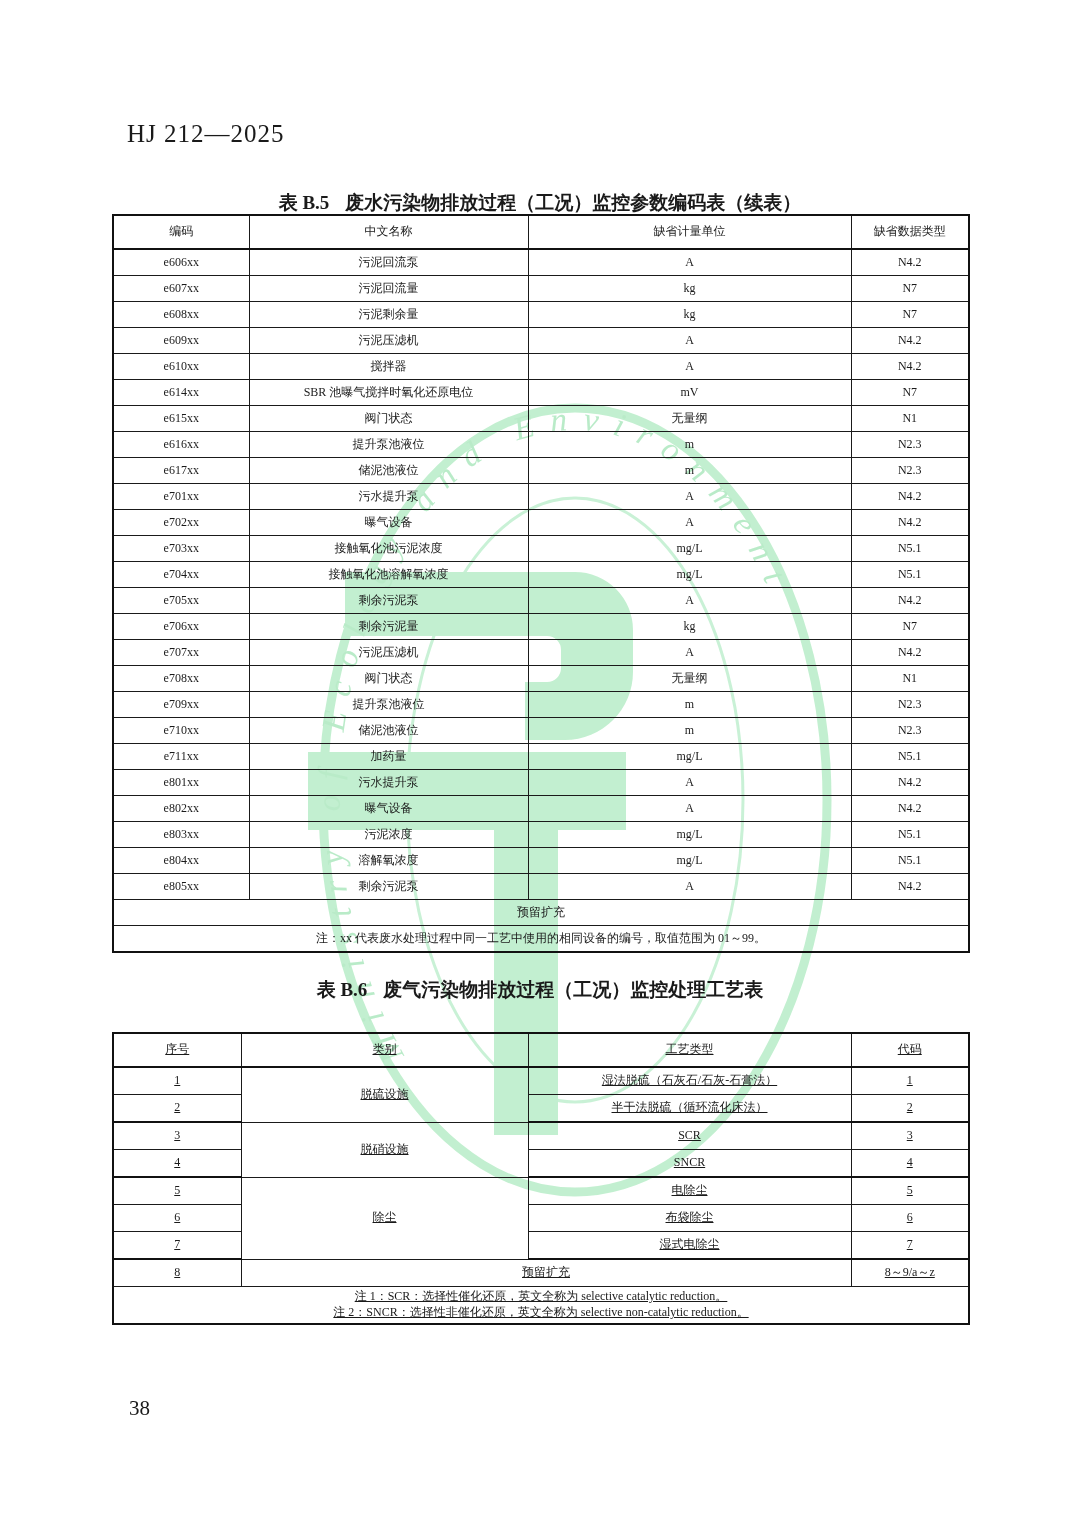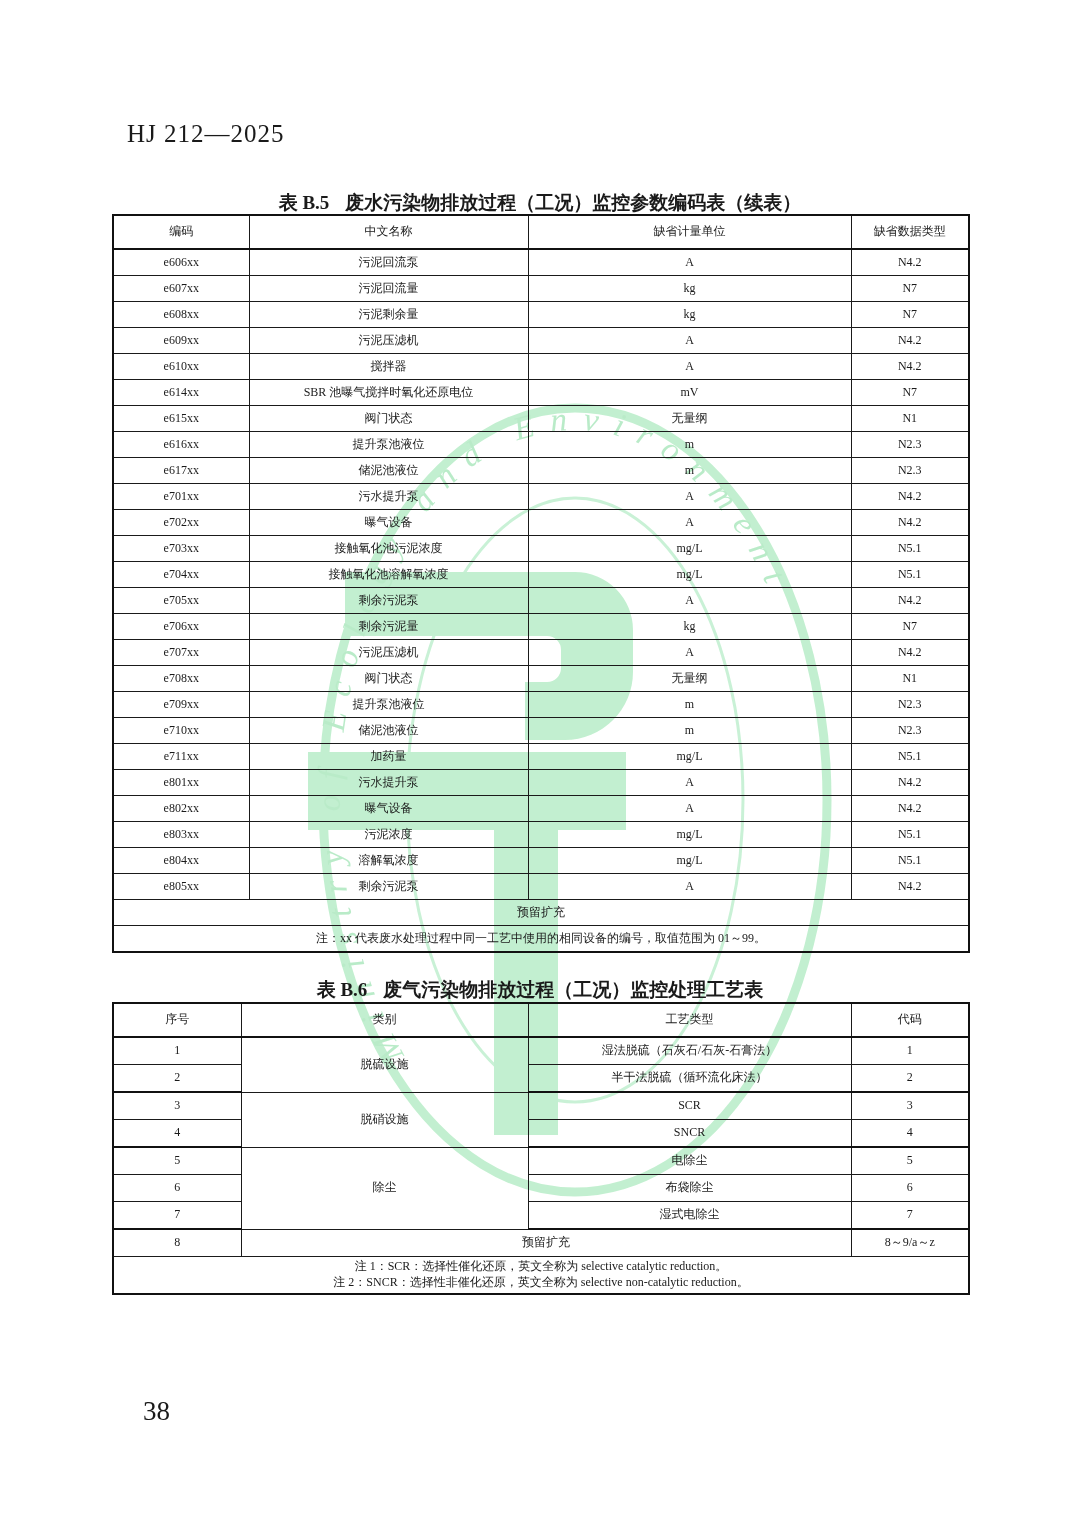--- a/index.html
+++ b/index.html
@@ -26,42 +26,42 @@
   .tbl-title .gap{padding-left:16px;}
   #b5-title{top:190px;}
   #b6-title{top:977px;font-family:Liberation Serif, serif;}
   table.doc{
     position:absolute;left:112px;width:856px;
     border-collapse:collapse;table-layout:fixed;
     font-size:12px;line-height:1.15;
     background:transparent;
   }
   #table-b5{top:214px;}
-  #table-b6{top:1002px;}
+  #table-b6{top:1032px;text-decoration:underline;}
   table.doc th,table.doc td{
     border:1px solid #1a1a1a;
     text-align:center;vertical-align:middle;
     padding:1px 4px;
     font-weight:normal;
     background:transparent;
   }
   table.doc{border:2px solid #111;}
   table.doc thead th{height:30px;border-bottom:2px solid #111;}
   #table-b5 tbody td{height:23px;}
   #table-b6 tbody td{height:24px;}
   tr.group-end td{border-bottom:2px solid #111;}
   td.note-cell{
     text-align:left;padding:4px 8px;
     border-top:2px solid #111;
   }
   td.note-cell p{margin:2px 0;}
   td.span-cell{text-align:center;}
   .page-num{
-    position:absolute;left:143px;top:1396px;
-    font-size:27px;
+    position:absolute;left:129px;top:1396px;
+    font-size:21px;
   }
 </style>
 </head>
 <body>
 
 <div class="page">
 
   <svg class="wm" width="1080" height="1528" viewBox="0 0 1080 1528">
     <g opacity="0.9">
       <ellipse cx="575" cy="800" rx="252" ry="392" fill="none" stroke="#bceecb" stroke-width="9"></ellipse>

